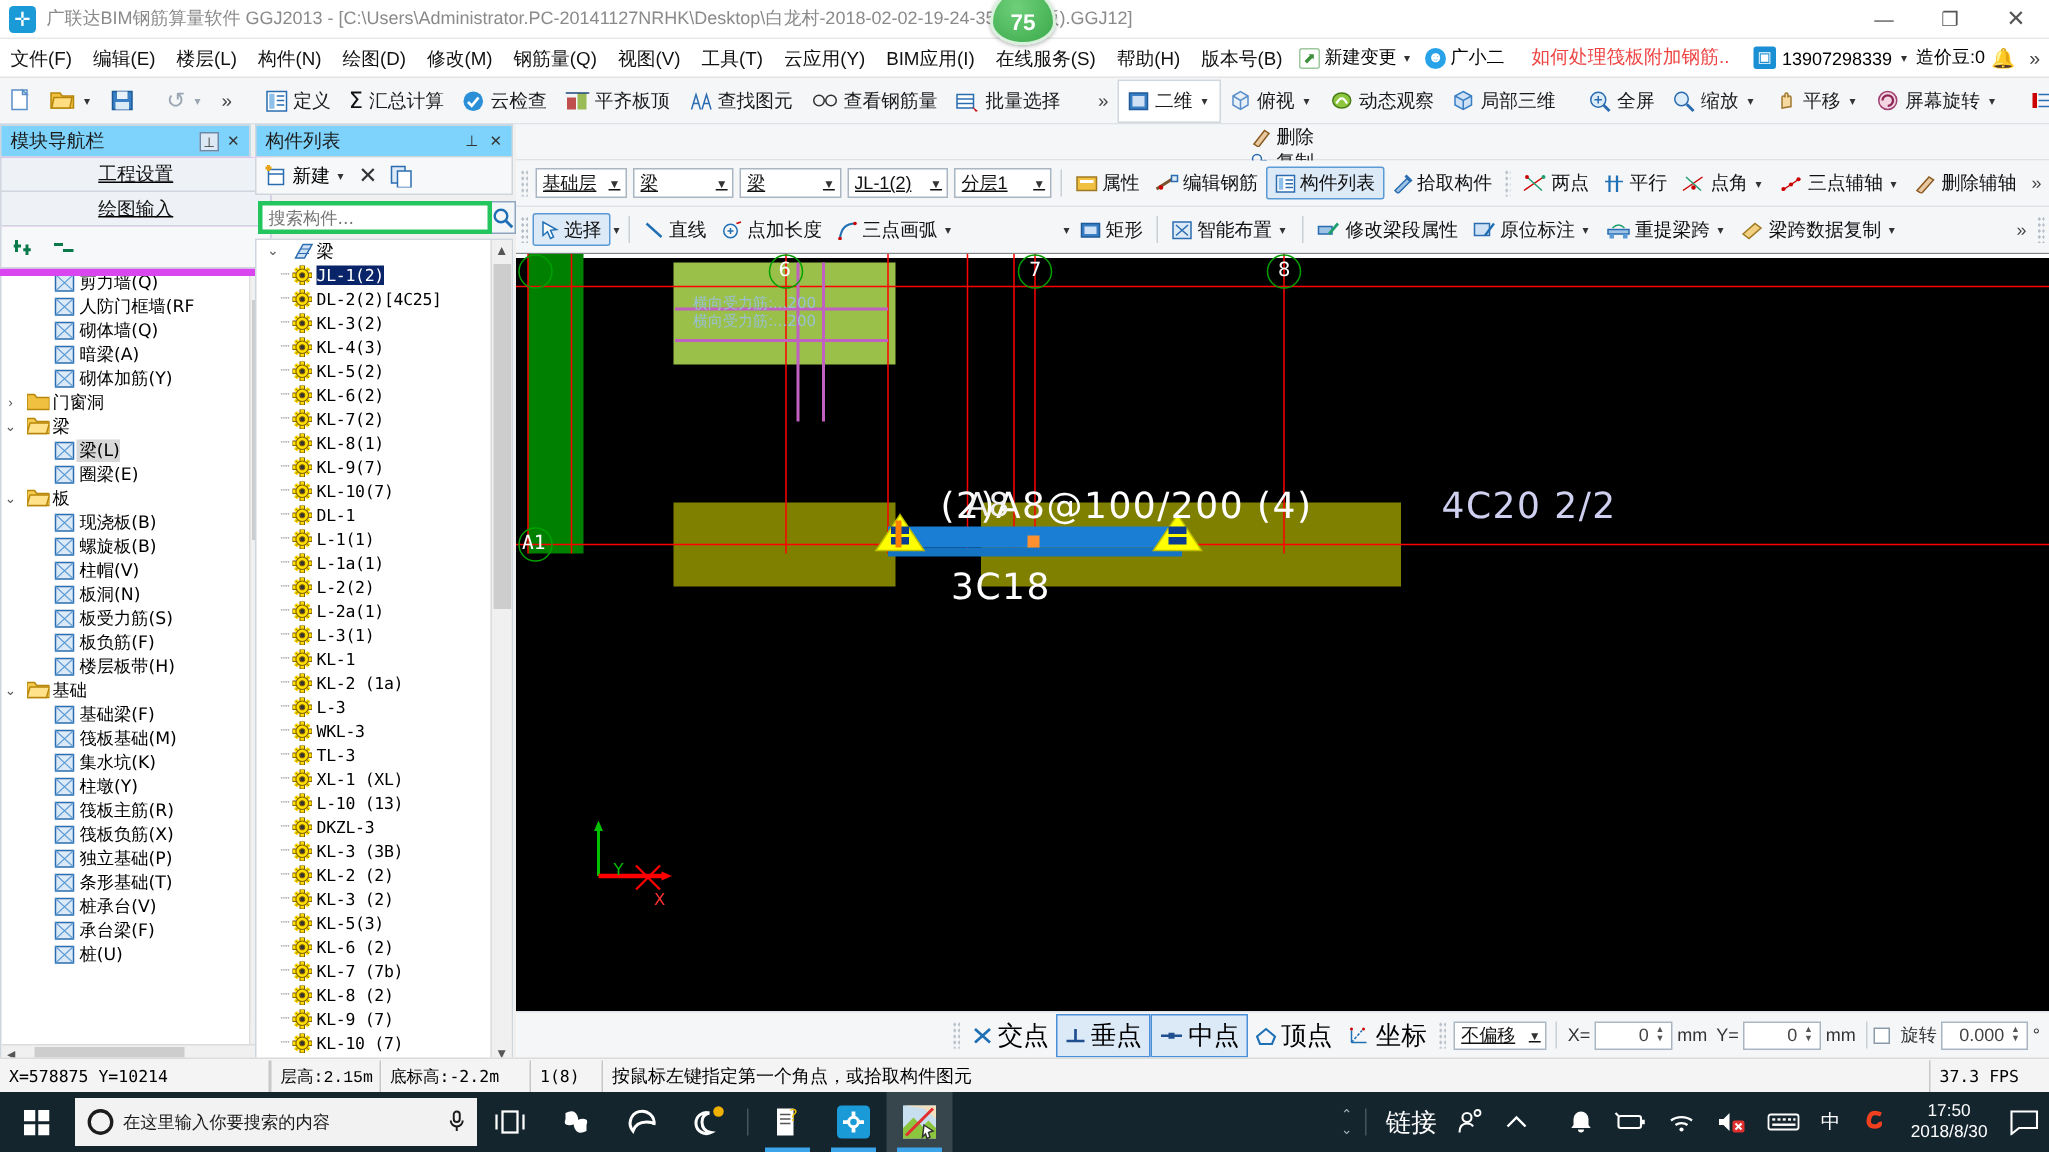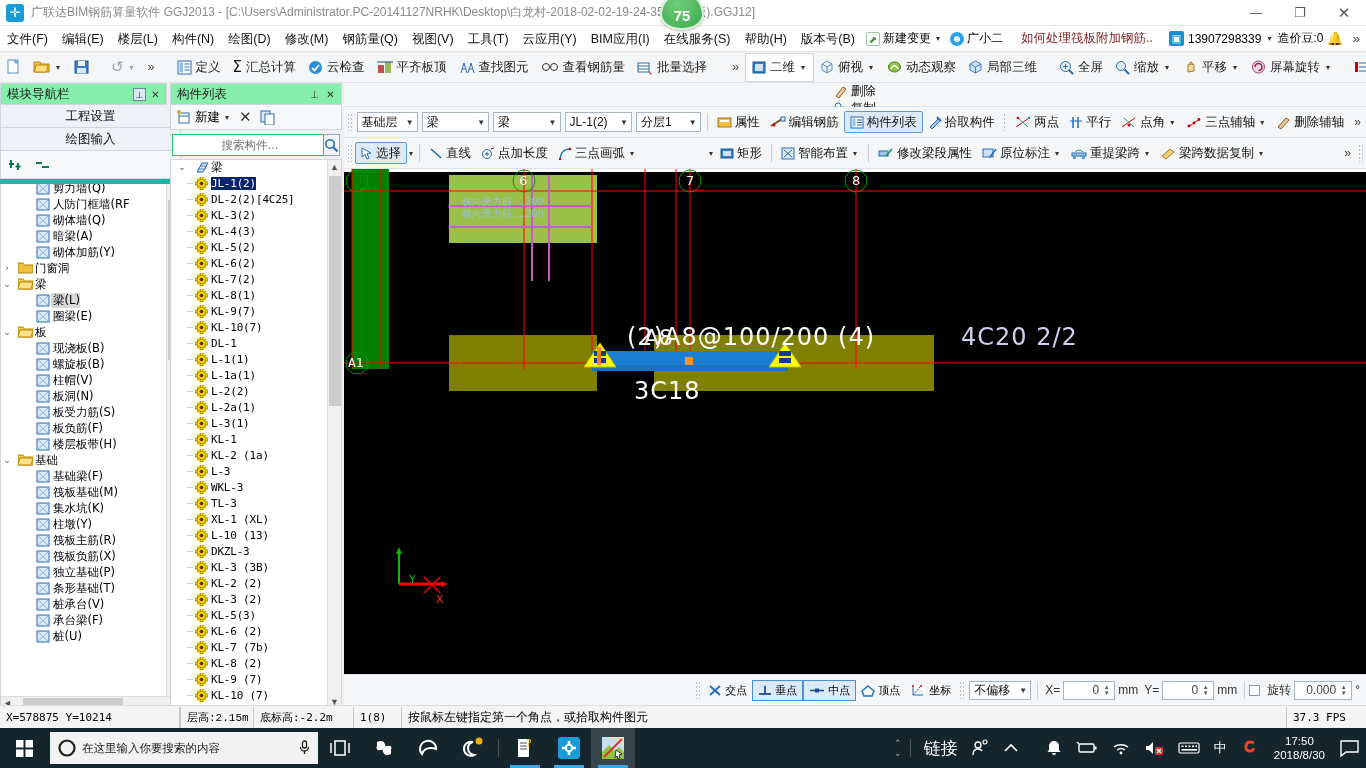--- a/index.html
+++ b/index.html
@@ -42,49 +42,49 @@
     border-bottom: 1px solid #e3e3e3;
   }
   .menu-item { padding: 0 7px; height: 26px; line-height: 26px; color: #111; font-size: 12.5px; white-space: nowrap; }
   .menu-icon-item { display: flex; align-items: center; gap: 3px; padding: 0 4px; white-space: nowrap; }
   .mi-ico {
     width: 14px; height: 14px; display: inline-block; flex: none;
     border-radius: 2px; font-size: 10px; line-height: 14px; text-align: center; color: #fff;
   }
   .caret { font-size: 8px; color: #333; margin: 0 2px; }
   .promo {
-    margin-left: 14px; color: #7f1d1d; font-size: 12.5px; white-space: nowrap;
+    margin-left: 14px; color: #ef4444; font-size: 12.5px; white-space: nowrap;
   }
   .acct { margin-left: 16px; display: flex; align-items: center; gap: 4px; white-space: nowrap; }
   .acct-ico { width: 15px; height: 15px; background: #1b8fd4; border-radius: 2px; color:#fff; font-size:10px; text-align:center; line-height:15px; }
   .menu-overflow { margin-left: auto; padding: 0 6px; color: #444; font-size: 13px; }
 
   
   .qbar {
     position: absolute; left: 0; top: 52px; width: 1366px; height: 31px;
     background: #f4f6f8; border-bottom: 1px solid #dfe3e8;
     display: flex; align-items: center;
   }
   .qitem { display: flex; align-items: center; gap: 4px; padding: 0 6px; height: 29px; white-space: nowrap; color:#1a1a1a; font-size: 12.5px;}
   .qsep { width: 1px; height: 18px; background: #c9d0d7; margin: 0 5px; }
   .glyph { display:inline-flex; align-items:center; justify-content:center; flex:none; }
 
   
   .panelhead {
-    position: absolute; height: 22px; background: #86efac;
+    position: absolute; height: 22px; background: #7dd3fc;
     border: 1px solid #cfd6dd; display: flex; align-items: center;
     font-size: 12.5px; color: #1c1c1c;
   }
   .panelhead .ph-label { padding-left: 6px; }
   .ph-tools { margin-left: auto; display: flex; align-items: center; gap: 3px; padding-right: 4px; }
   .ph-btn { width: 13px; height: 13px; text-align: center; line-height: 13px; font-size: 10px; color: #333; }
   .ph-pin { border: 1px solid #6b8aa8; background: #dce8f3; font-size: 9px; }
 
   
-  .leftcol { position: absolute; left: 0; top: 105px; width: 181px; bottom: 58px; background: #14b8a6; }
+  .leftcol { position: absolute; left: 0; top: 105px; width: 181px; bottom: 58px; background: #d946ef; text-decoration: underline; }
   .navbtn {
     height: 23px; margin: 0; background: #eef1f5; border: 1px solid #cfd6dd; border-top: none;
     display: flex; align-items: center; justify-content: center; font-size: 12.5px; color: #111;
   }
   .treetools {
     height: 28px; background: #f7f8fa; border: 1px solid #cfd6dd; border-top: none;
     display: flex; align-items: center; gap: 10px; padding-left: 8px;
   }
   .tt-ico { font-size: 14px; color: #0b7a4b; font-weight: bold; }
   .tt-ico.minus { color: #0b7a4b; }
@@ -117,22 +117,22 @@
 
   
   .midcol { position: absolute; left: 170px; top: 105px; width: 172px; bottom: 58px; }
   .cl-toolbar {
     height: 25px; background: #f7f8fa; border: 1px solid #cfd6dd; border-top: none;
     display: flex; align-items: center; gap: 8px; padding-left: 5px;
   }
   .cl-new { display:flex; align-items:center; gap:3px; font-size:12.5px;justify-content:space-between; }
   .cl-search { height: 24px; margin: 3px 2px 2px 2px; display: flex; align-items: center; }
   .cl-search input {
-    flex: 1; height: 22px; border: 1px solid #22c55e; outline: none; padding-left: 4px;
-    font-family: "DejaVu Sans", sans-serif; font-size: 11.5px; color: #777; background:#fff;text-align:center;
+    flex: 1; height: 22px; border: 3px solid #22c55e; outline: none; padding-left: 4px;
+    font-family: "DejaVu Sans", sans-serif; font-size: 11.5px; color: #777; background:#fff;
   }
   .cl-search .sbtn {
     width: 24px; height: 22px; border: 1px solid #8ea6bf; border-left: none; background: #f3f6f9;
     display:flex; align-items:center; justify-content:center;
   }
   .cl-tree {
     position: absolute; left: 0; right: 0; top: 54px; bottom: 0; background:#fff;
     border: 1px solid #cfd6dd; overflow:hidden;
   }
   .cl-inner { position:absolute; left:0; top:-1px; right:14px; }
@@ -161,21 +161,21 @@
   }
   .rib-item { display:flex; align-items:center; gap:3px; padding: 0 5px; height: 22px; white-space:nowrap; font-size:12.5px; color:#111;}
   .rib-item.dis { color: #9a9a9a; }
   .rib-item.boxed { border: 1px solid #5b9bd5; background: #dce9f7; border-radius:2px; }
   .rib-sep { width:1px; height:18px; background:#c9d0d7; margin: 0 4px;}
   .dotgrip { width: 5px; height: 18px; margin: 0 3px;
     background-image: radial-gradient(#b6bfc8 40%, transparent 41%);
     background-size: 3px 4px; }
   .combo {
     height: 20px; border: 1px solid #a9b6c2; background:#fff; display:flex; align-items:center;
-    font-size: 12px; padding-left: 4px; color:#111; margin: 0 2px;
+    font-size: 12px; padding-left: 4px; color:#111; margin: 0 2px; text-decoration: underline;
   }
   .combo .cv { flex: 1; white-space: nowrap; overflow:hidden; }
   .combo .cb { width: 14px; text-align:center; font-size:8px; color:#333; }
   .rib-over { margin-left:auto; padding: 0 5px; color:#444; font-size: 12px;}
 
   
   .canvas {
     position: absolute; left: 344px; top: 169px; width: 1022px; height: 505px;
     background: #000; overflow: hidden;
   }
@@ -184,21 +184,21 @@
     position: absolute; color: #fff; font-family: "DejaVu Sans", sans-serif;
     white-space: nowrap;
   }
 
   
   .snapbar {
     position:absolute; left: 344px; top: 674px; width: 1022px; height: 31px;
     background: #f4f6f8; border-top: 1px solid #dfe3e8;
     display:flex; align-items:center; justify-content: flex-end;
   }
-  .snap-item { display:flex; align-items:center; gap:3px; padding: 2px 5px; font-size:11px; white-space:nowrap;}
+  .snap-item { display:flex; align-items:center; gap:3px; padding: 2px 5px; font-size:17px; white-space:nowrap;}
   .snap-item.on { border: 1px solid #4a90d9; background: #dce9f7; }
   .spin {
     height: 19px; border: 1px solid #a9b6c2; background: #fff; width: 52px;
     display:flex; align-items:center; justify-content:flex-end; font-size:12px; color:#444; padding-right:2px;
   }
   .spin .arrs { width:11px; display:flex; flex-direction:column; align-items:center; justify-content:center; margin-left:2px;}
   .spin .arrs span { font-size:6px; line-height:6px; color:#555;}
   .unit { font-size:12px; color:#333; margin: 0 3px;}
   .chk { width:11px; height:11px; border:1px solid #8a9aa8; background:#fff; margin-right:4px;}
 

